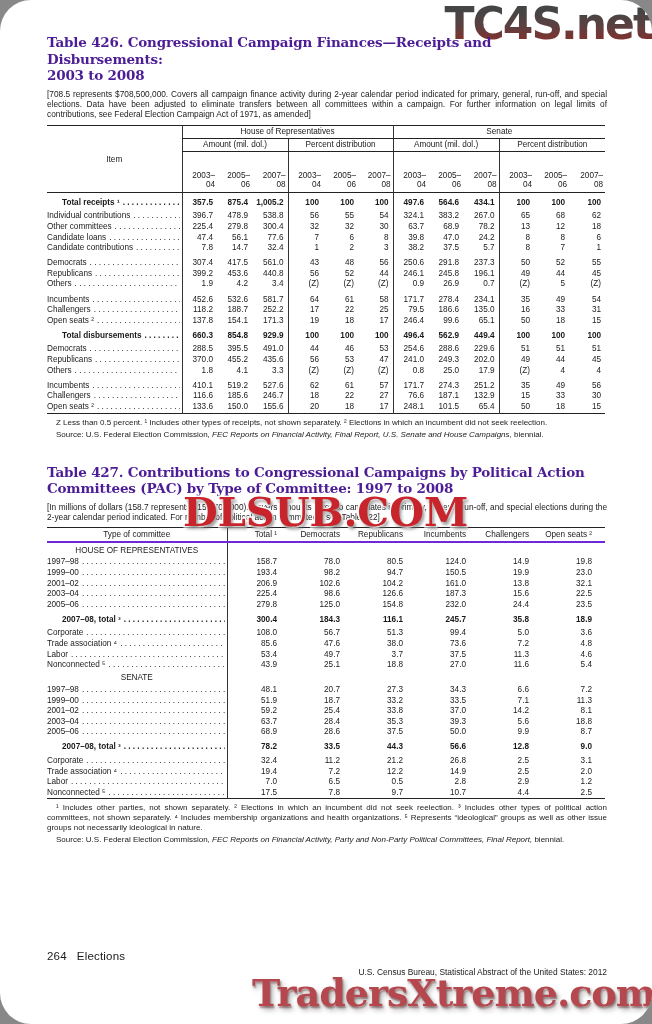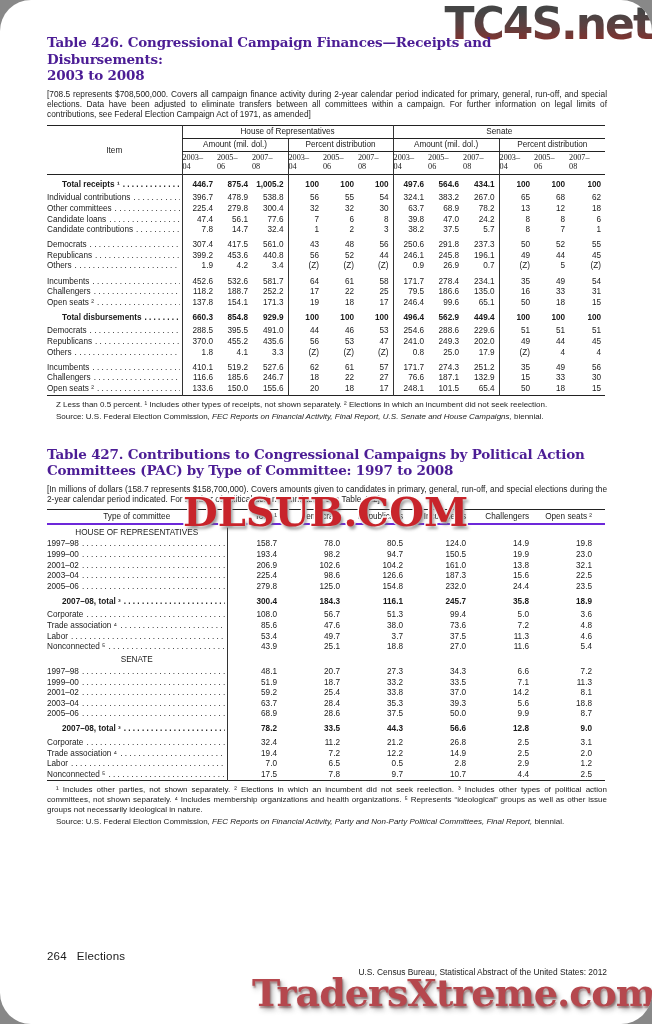--- a/index.html
+++ b/index.html
@@ -32,21 +32,21 @@
   table.stat {
     width:558px; border-collapse:collapse; table-layout:fixed;
     font-size:8.2px; color:#1a1a1a; margin-top:2px;
     border-top:1.5px solid #222; border-bottom:1px solid #222;
   }
   table.stat th { font-weight:normal; }
   table.stat thead { border-bottom:1.5px solid #222; }
   .t427 thead { border-bottom:1px solid #222; }
   th.group, th.sub { border-bottom:1px solid #222; text-align:center; padding:1.5px 0; }
   th.stub-h { text-align:center; vertical-align:middle; }
-  th.year { text-align:left; white-space:pre-line; line-height:8.8px; padding:2px 2px 3px 0;font-family:Liberation Serif, serif; }
+  th.year { text-align:right; white-space:pre-line; line-height:8.8px; padding:20px 2px 3px 0; }
   .gs { border-left:1px solid #333; }
   td.num { text-align:right; white-space:nowrap; padding:0 4px 0 0; line-height:10.6px; }
   .t427 td.num { padding-right:13px; }
   .t427 th.colhead { text-align:right; padding:2px 13px 2px 0; border-bottom:2px solid #6d28d9; }
   .t427 th.colhead.stubcol { text-align:center; padding-right:0; }
   td.stub { display:flex; align-items:flex-start; overflow:hidden; line-height:10.6px; padding-right:2px; }
   td.stub .dots { flex:1; overflow:hidden; white-space:nowrap; margin-left:3px; }
   td.stub .dots::after { content:". . . . . . . . . . . . . . . . . . . . . . . . . . . . . . . . . . . . . . . ."; }
   td.stub.section { justify-content:center; padding:2.5px 0 1px 0; }
   tr.gap td { padding-top:4.5px; }
@@ -155,21 +155,21 @@
           <th class="year">2007–
 08</th>
         </tr>
       </thead>
       <tbody>
           <tr class="bold">
             <td class="stub ind">
               <span>Total receipts ¹</span>
               <span class="dots"></span>
             </td>
-            <td class="num gs">446.7</td>
+            <td class="num gs">357.5</td>
             <td class="num">875.4</td>
             <td class="num">1,005.2</td>
             <td class="num gs">100</td>
             <td class="num">100</td>
             <td class="num">100</td>
             <td class="num gs">497.6</td>
             <td class="num">564.6</td>
             <td class="num">434.1</td>
             <td class="num gs">100</td>
             <td class="num">100</td>

